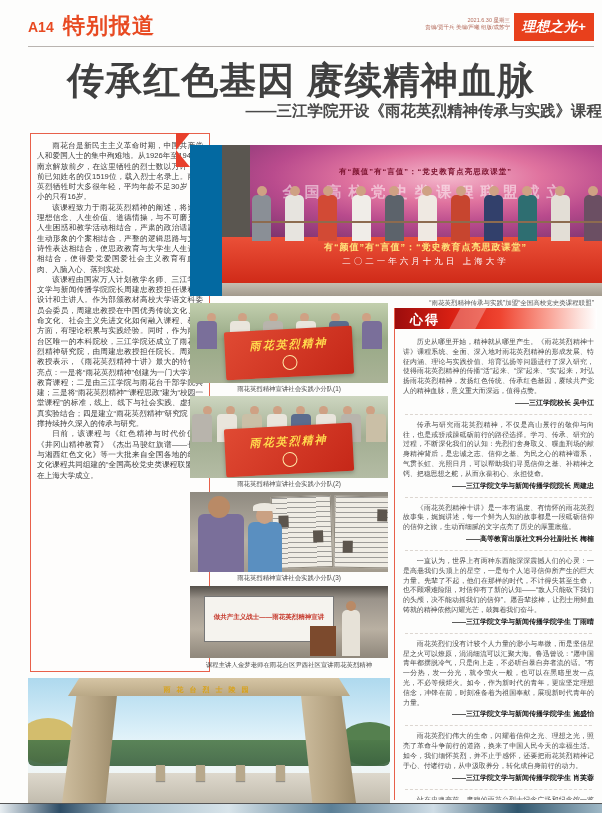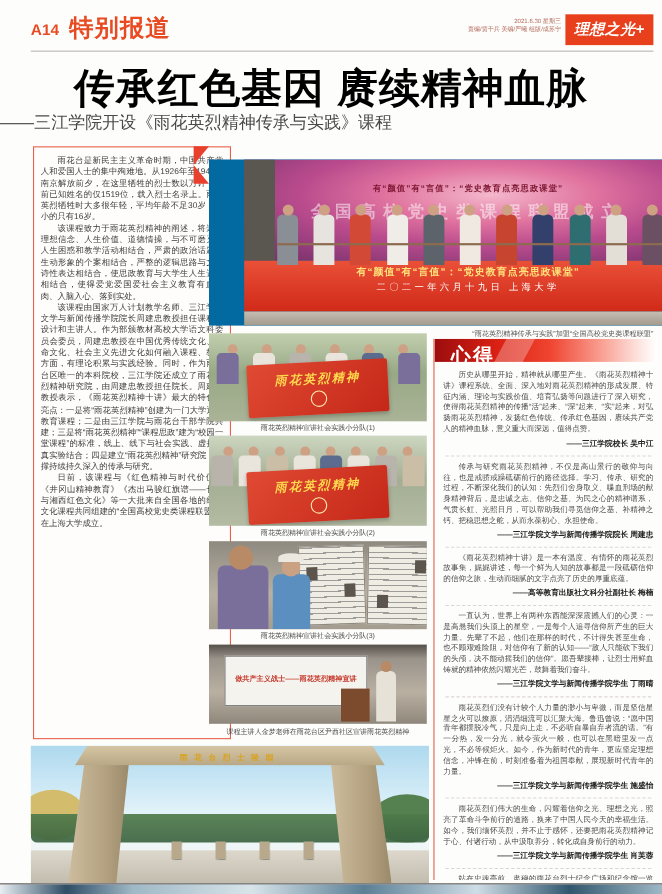--- a/index.html
+++ b/index.html
@@ -12,24 +12,24 @@
 
   
   .hdr-edition{position:absolute;left:28px;top:19px;color:#e84a22;font-size:14px;font-weight:bold;}
   .hdr-section{position:absolute;left:63px;top:11px;color:#e84a22;font-size:22px;font-weight:900;letter-spacing:1px;text-align:center;}
   .hdr-dates{position:absolute;right:92px;top:17px;text-align:right;color:#b46a5a;font-size:5.5px;line-height:7px;}
   .hdr-logo{position:absolute;right:8px;top:13px;width:80px;height:28px;background:#e8401c;
     color:#fff;font-weight:900;font-style:italic;font-size:13.5px;display:flex;align-items:center;justify-content:center;letter-spacing:.5px;}
   .hdr-rule{position:absolute;left:28px;right:8px;top:46px;height:1px;background:#b9b4b0;}
 
   
-  .headline{position:absolute;left:0;top:56px;width:602px;text-align:center;color:#000000;
+  .headline{position:absolute;left:0;top:56px;width:602px;text-align:center;color:#404040;
     font-size:37px;font-weight:900;letter-spacing:1px;}
-  .subhead{position:absolute;left:0;top:101px;width:602px;text-align:left;color:#4a4a4a;
-    font-size:15.5px;font-weight:400;}
+  .subhead{position:absolute;left:0;top:101px;width:602px;text-align:right;color:#4a4a4a;
+    font-size:15.5px;font-weight:700;}
 
   
   .article-box{position:absolute;left:30px;top:133px;width:180px;height:539px;
     border:1px solid #e8604a;background:#fefdfc;box-sizing:border-box;padding:7px 6px 4px 6px;overflow:hidden;}
   .article-box .para{font-size:7.6px;line-height:10.3px;color:#3b3b3b;text-align:justify;text-indent:2em;margin:0;}
   .corner-flag{position:absolute;left:176px;top:133px;width:0;height:0;z-index:1;
     border-top:17px solid #e8402c;border-right:14px solid transparent;}
   .corner-flag2{position:absolute;left:176px;top:150px;width:0;height:0;z-index:1;
     border-bottom:17px solid #e8402c;border-right:14px solid transparent;}
 
@@ -117,21 +117,21 @@
   .tb2{right:-12px;top:44px;width:64px;height:44px;background:#55804f;}
   .gate-ground{position:absolute;left:0;right:0;bottom:0;height:30px;background:linear-gradient(180deg,#ddd8cc,#c2bcae);}
   .post{position:absolute;bottom:22px;width:9px;height:16px;background:#b8a98c;box-shadow:0 1px 1px rgba(0,0,0,.3);}
 
   
   .xinde{position:absolute;left:394px;top:308px;width:203px;height:492px;border-left:1px solid #e8604a;
     box-sizing:border-box;overflow:hidden;}
   .xinde-bar{position:relative;height:21px;overflow:hidden;
     background:linear-gradient(90deg,#9c0d0d 0%,#d92013 28%,#ef4430 52%,#f9a396 76%,#fde4df 92%,#ffffff 100%);}
   .xinde-bar:after{content:"";position:absolute;left:58px;top:-6px;width:26px;height:40px;background:rgba(255,255,255,.28);transform:skewX(-28deg);}
-  .xinde-title{position:absolute;left:15px;top:3px;color:#fff;font-size:18px;font-weight:900;letter-spacing:2px;}
+  .xinde-title{position:absolute;left:15px;top:3px;color:#fff;font-size:13px;font-weight:900;letter-spacing:2px;}
   .xinde-body{padding:8px 3px 0 8px;}
   .entry{margin-bottom:6px;}
   .entry .etext{font-size:6.9px;line-height:9.8px;color:#4a4a4a;text-align:justify;text-indent:2em;margin:0;}
   .entry .eattr{font-size:7px;color:#222;font-weight:bold;text-align:right;margin-top:2px;}
   .esep{border:0;border-top:1px dashed #dcd6d0;margin:5px 2px;}
 
   
   .bottom-strip{position:absolute;left:0;right:0;bottom:0;height:9px;border-top:1px solid #555;
     background:linear-gradient(90deg,#e8eef2 0%,#2e4d66 10%,#9fb8c6 20%,#d8e4ea 38%,#5b7f96 55%,#cfdde6 72%,#31576e 86%,#9fb8c6 100%);}
 </style>

